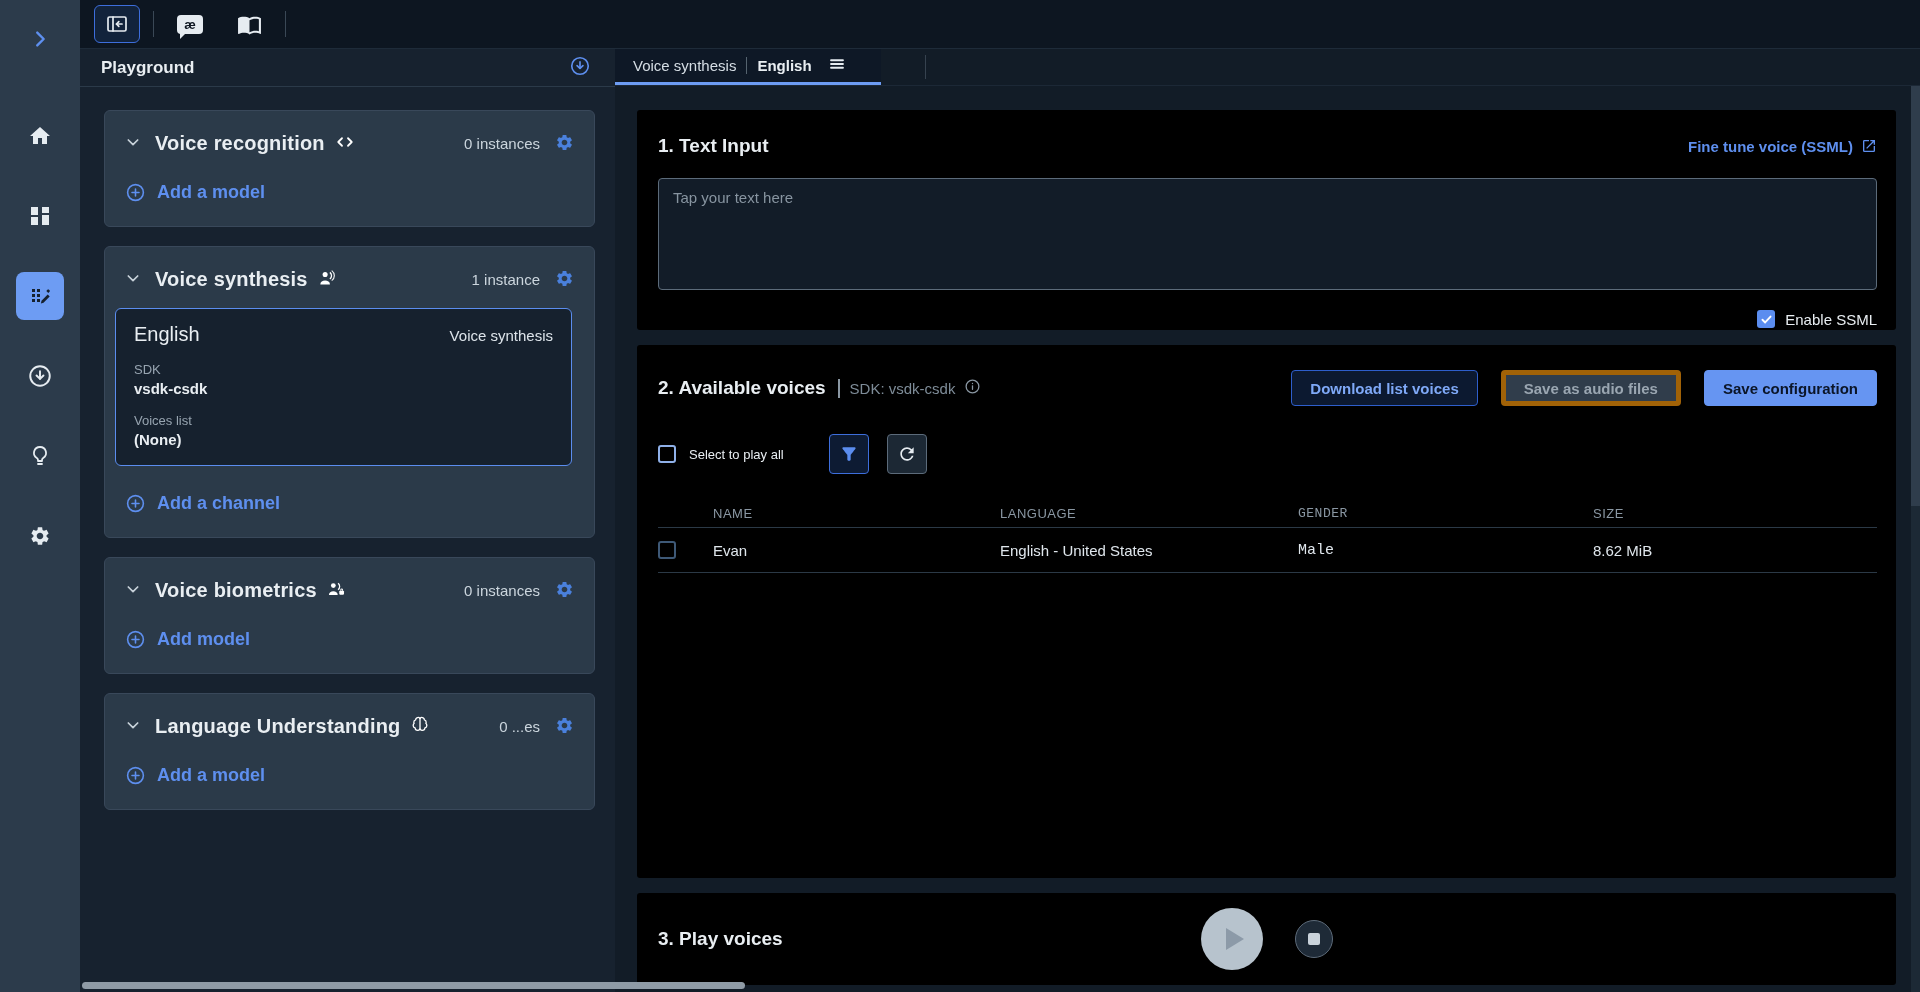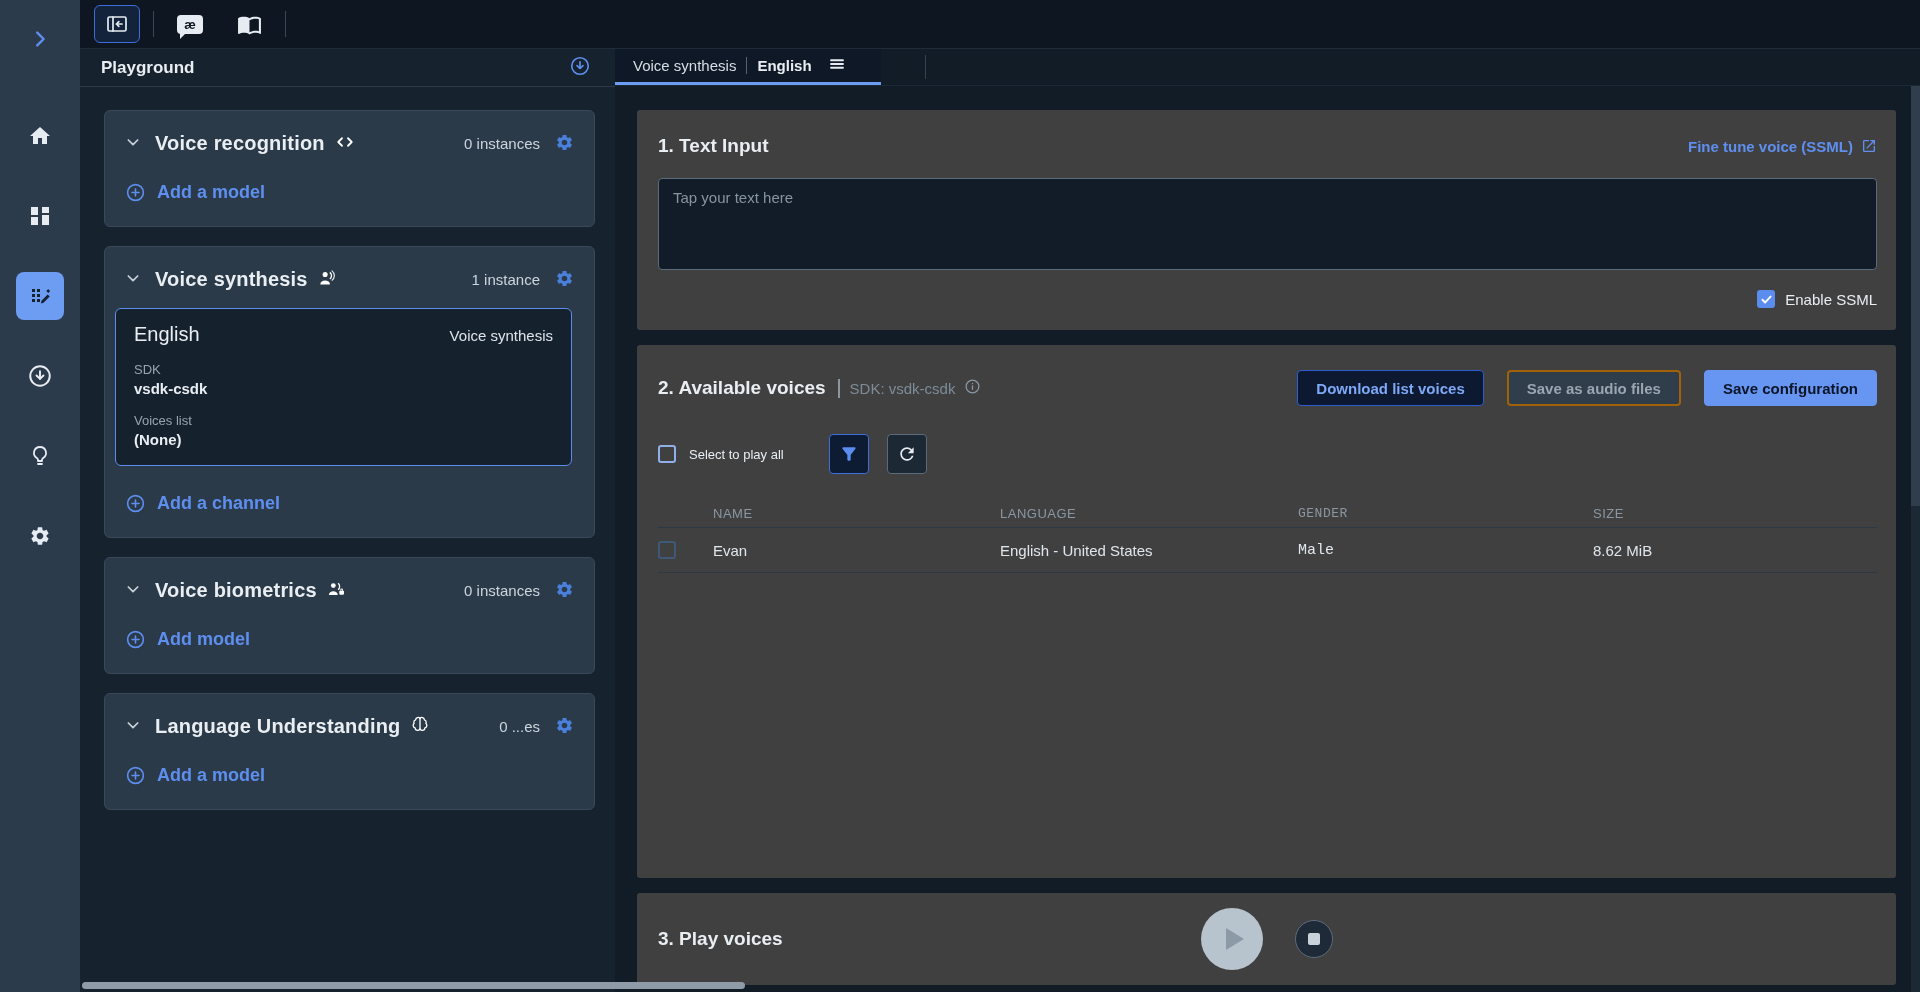--- a/index.html
+++ b/index.html
@@ -56,44 +56,44 @@
   .main { flex:1; min-width:0; background:#121c27; display:flex; flex-direction:column; }
   .tabbar { height:37px; flex-shrink:0; display:flex; align-items:stretch; border-bottom:1px solid #1c2836; }
   .tab { width:266px; background:#0e1826; display:flex; align-items:center; padding:0 14px 0 18px; border-bottom:3px solid #6d9cf3; cursor:pointer; }
   .tab-service { color:#d6dee5; font-size:15px; }
   .tab-pipe { width:1px; height:17px; background:#55636f; margin:0 10px; }
   .tab-name { font-size:15px; font-weight:bold; }
   .tab-menu { margin-left:16px; color:#e6ecf1; cursor:pointer; }
   .tab-sep { width:1px; height:24px; background:#36424f; margin:auto 0; margin-left:44px; }
 
   .content { flex:1; padding:24px 24px 7px 22px; display:flex; flex-direction:column; gap:15px; overflow:hidden; }
-  .sec { background:#404040; border-radius:3px; }
+  .sec { background:#000000; border-radius:3px; }
   .sec-title { font-size:19px; font-weight:bold; }
 
   .sec1 { height:220px; padding:25px 19px 0 21px; }
   .sec1-head { display:flex; align-items:center; justify-content:space-between; }
   .fine-tune { display:flex; align-items:center; gap:8px; color:#5e8fef; font-size:15px; font-weight:bold; cursor:pointer; }
-  .tts-textarea { margin-top:21px; width:100%; height:92px; resize:none; background:#121c28; border:1px solid #5c6b7a; border-radius:4px; padding:10px 14px; color:#e9eef2; font-family:"Liberation Sans", sans-serif; font-size:15px; outline:none; }
+  .tts-textarea { margin-top:21px; width:100%; height:112px; resize:none; background:#121c28; border:1px solid #5c6b7a; border-radius:4px; padding:10px 14px; color:#e9eef2; font-family:"Liberation Sans", sans-serif; font-size:15px; outline:none; }
   .tts-textarea::placeholder { color:#8794a0; }
   .ssml-row { margin-top:17px; display:flex; justify-content:flex-end; align-items:center; gap:10px; font-size:15px; }
 
   .checkbox { width:18px; height:18px; border-radius:3px; display:flex; align-items:center; justify-content:center; cursor:pointer; flex-shrink:0; }
   .checkbox.checked { background:#5b8def; color:#0e1826; }
   .checkbox.empty-bright { border:2px solid #8fb0e8; background:transparent; }
   .checkbox.empty-dim { border:2px solid #3e5977; background:transparent; }
 
   .sec2 { height:533px; padding:25px 19px 0 21px; display:flex; flex-direction:column; }
   .sec2-head { display:flex; align-items:center; }
   .head-pipe { width:2px; height:19px; background:#8a97a3; margin:0 10px 0 12px; }
   .sdk-info { color:#7e8c98; font-size:15px; }
   .info-icon { margin-left:9px; color:#8a97a3; cursor:pointer; }
   .head-actions { margin-left:auto; display:flex; align-items:center; gap:23px; }
   .btn { height:36px; padding:0 18px; border-radius:4px; font-size:15px; font-weight:bold; display:flex; align-items:center; cursor:pointer; white-space:nowrap; }
   .btn-outline { background:#0c1930; border:1px solid #2e5ecc; color:#7fa9f7; }
-  .btn-disabled { background:#303d4b; border:2px solid #a16207; color:#9aa6b1; cursor:default; }
+  .btn-disabled { background:#303d4b; border:5px solid #a16207; color:#9aa6b1; cursor:default; }
   .btn-primary { background:#6695f2; border:1px solid #6695f2; color:#0b1527; }
 
   .filter-row { margin-top:28px; display:flex; align-items:center; }
   .filter-label { margin-left:13px; font-size:13px; }
   .icon-btn { width:40px; height:40px; border-radius:4px; display:flex; align-items:center; justify-content:center; cursor:pointer; }
   .filter-btn { margin-left:45px; background:#0d1b33; border:1.5px solid #3d6edc; color:#5b8def; }
   .refresh-btn { margin-left:18px; background:#1c2834; border:1px solid #5c6b7a; color:#e6ecf1; }
 
   .table { margin-top:25px; }
   .tr { display:flex; align-items:center; }

